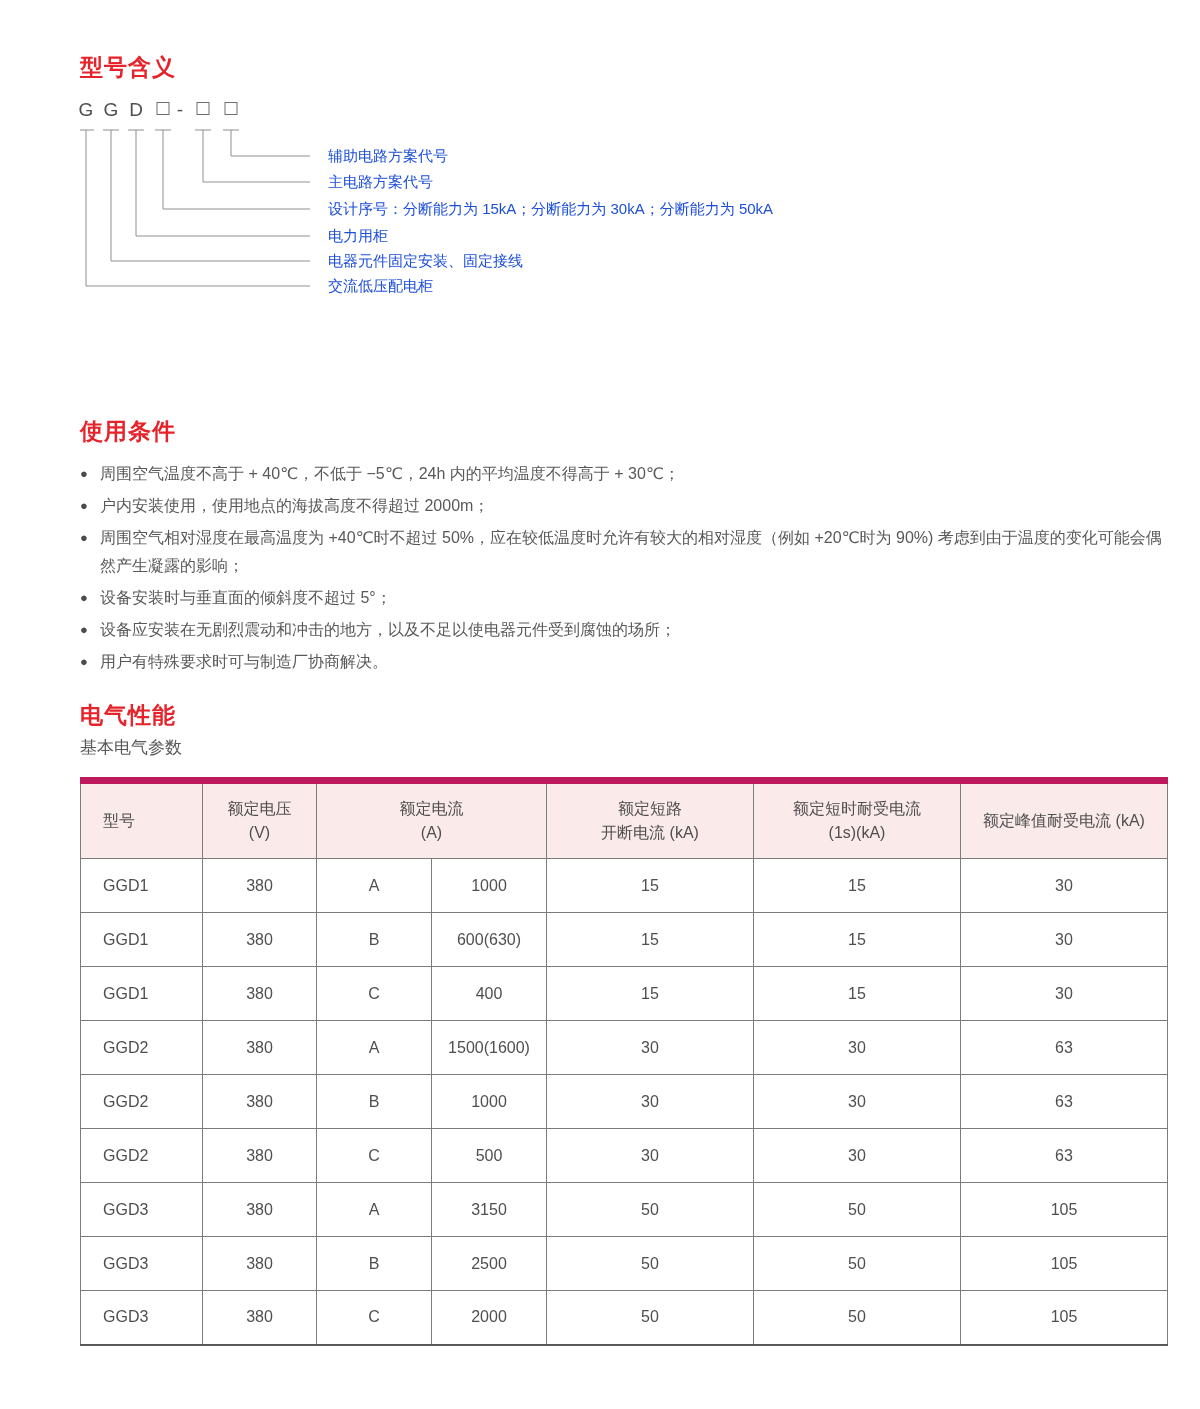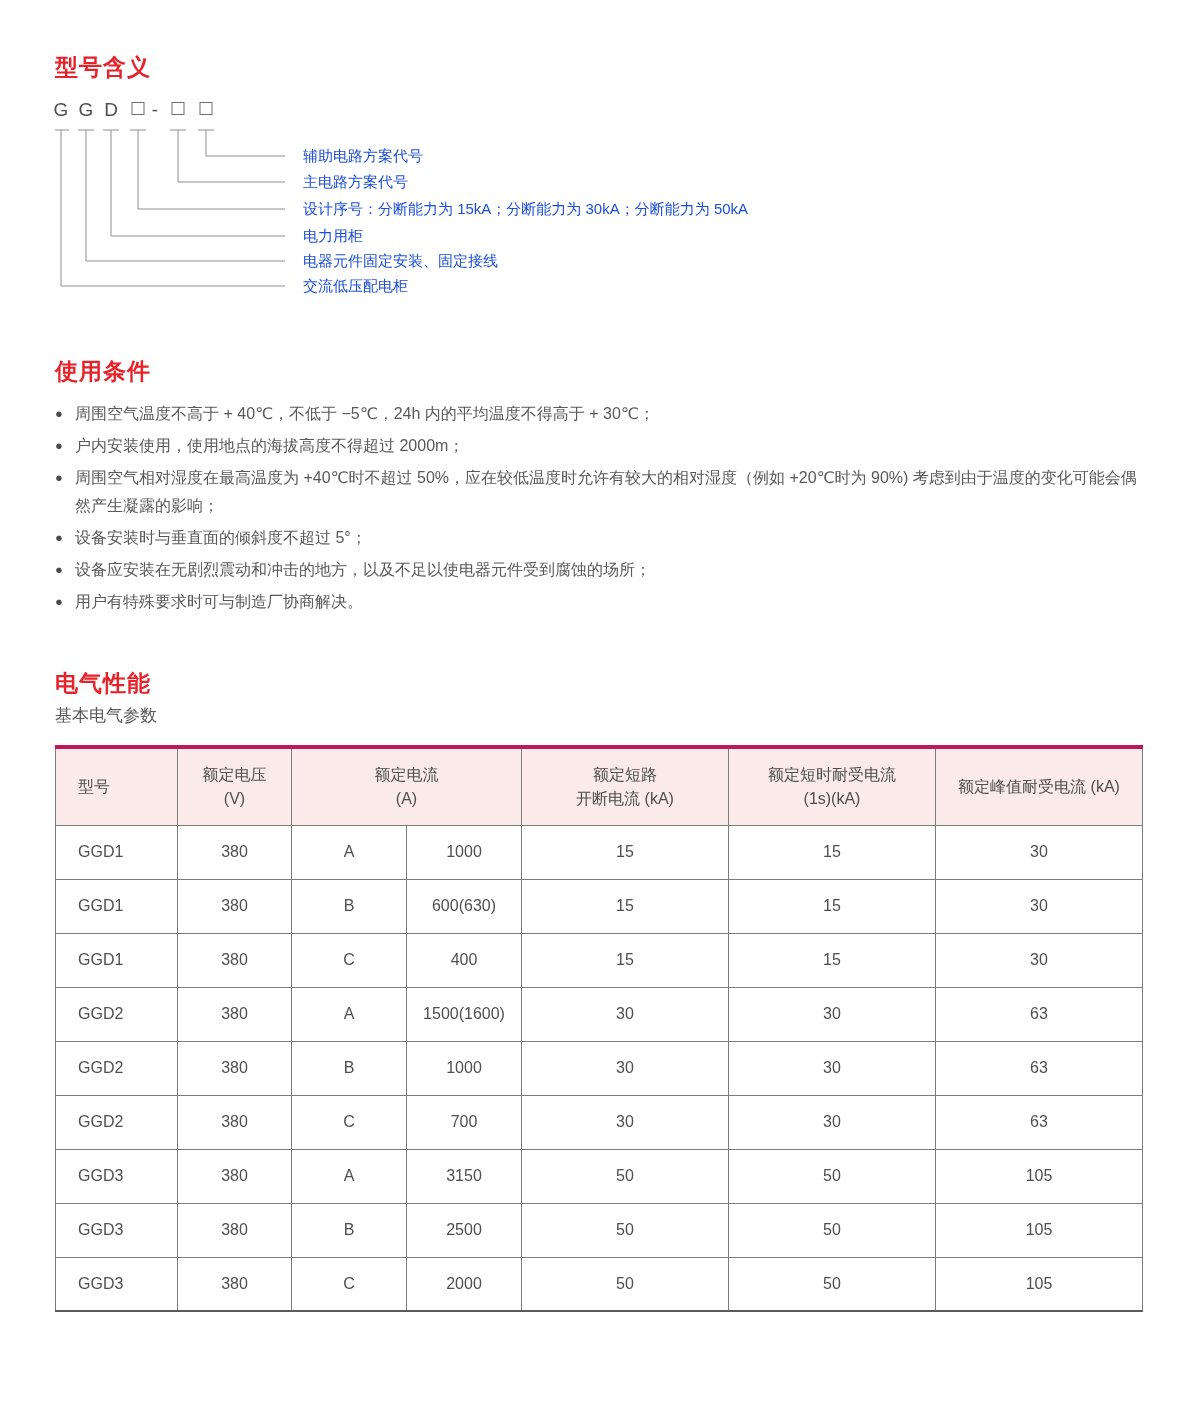--- a/index.html
+++ b/index.html
@@ -4,21 +4,21 @@
 <style>
   * { margin: 0; padding: 0; box-sizing: border-box; }
   html, body { background: #ffffff; }
   body {
     width: 1200px;
     height: 1409px;
     font-family: "Liberation Sans", "DejaVu Sans", sans-serif;
     color: #595959;
     overflow: hidden;
   }
-  .page { width: 1200px; height: 1409px; padding: 52px 55px 0 55px; }
+  .page { width: 1200px; height: 1409px; padding: 52px 55px 0 80px; }
 
   h2.red-title {
     color: #e6232b;
     font-size: 23px;
     font-weight: bold;
     line-height: 30px;
     letter-spacing: 1px;
   }
 
   
@@ -49,52 +49,52 @@
     position: absolute;
     left: 248px;
     height: 20px;
     line-height: 20px;
     font-size: 15px;
     color: #1d4ed8;
     white-space: nowrap;
   }
 
   
-  .usage-title { margin-top: 48px; }
+  .usage-title { margin-top: 108px; }
   ul.conditions { list-style: none; margin-top: 14px; width: 1090px; }
   ul.conditions li {
     position: relative;
     padding-left: 20px;
     font-size: 16px;
     line-height: 28px;
     margin-bottom: 4px;
     color: #595959;
   }
   ul.conditions .dot {
     position: absolute;
     left: 0;
     top: 0;
     font-size: 13px;
     line-height: 28px;
     color: #4a4a4a;
   }
 
   
-  .elec-title { margin-top: 52px; }
+  .elec-title { margin-top: 24px; }
   .subtitle {
     margin-top: 6px;
     font-size: 17px;
     color: #595959;
   }
   table.params {
     margin-top: 18px;
     width: 1087px;
     border-collapse: collapse;
     table-layout: fixed;
-    border-top: 4px solid #be185d;
+    border-top: 7px solid #be185d;
     border-bottom: 2px solid #5a5a5a;
   }
   table.params th, table.params td {
     border: 1px solid #7c7c7c;
     text-align: center;
     vertical-align: middle;
     font-size: 16px;
     font-weight: normal;
     color: #4f4f4f;
   }
@@ -252,21 +252,21 @@
           <td>B</td>
           <td>1000</td>
           <td>30</td>
           <td>30</td>
           <td>63</td>
         </tr>
         <tr>
           <td class="col-model">GGD2</td>
           <td>380</td>
           <td>C</td>
-          <td>700</td>
+          <td>500</td>
           <td>30</td>
           <td>30</td>
           <td>63</td>
         </tr>
         <tr>
           <td class="col-model">GGD3</td>
           <td>380</td>
           <td>A</td>
           <td>3150</td>
           <td>50</td>

